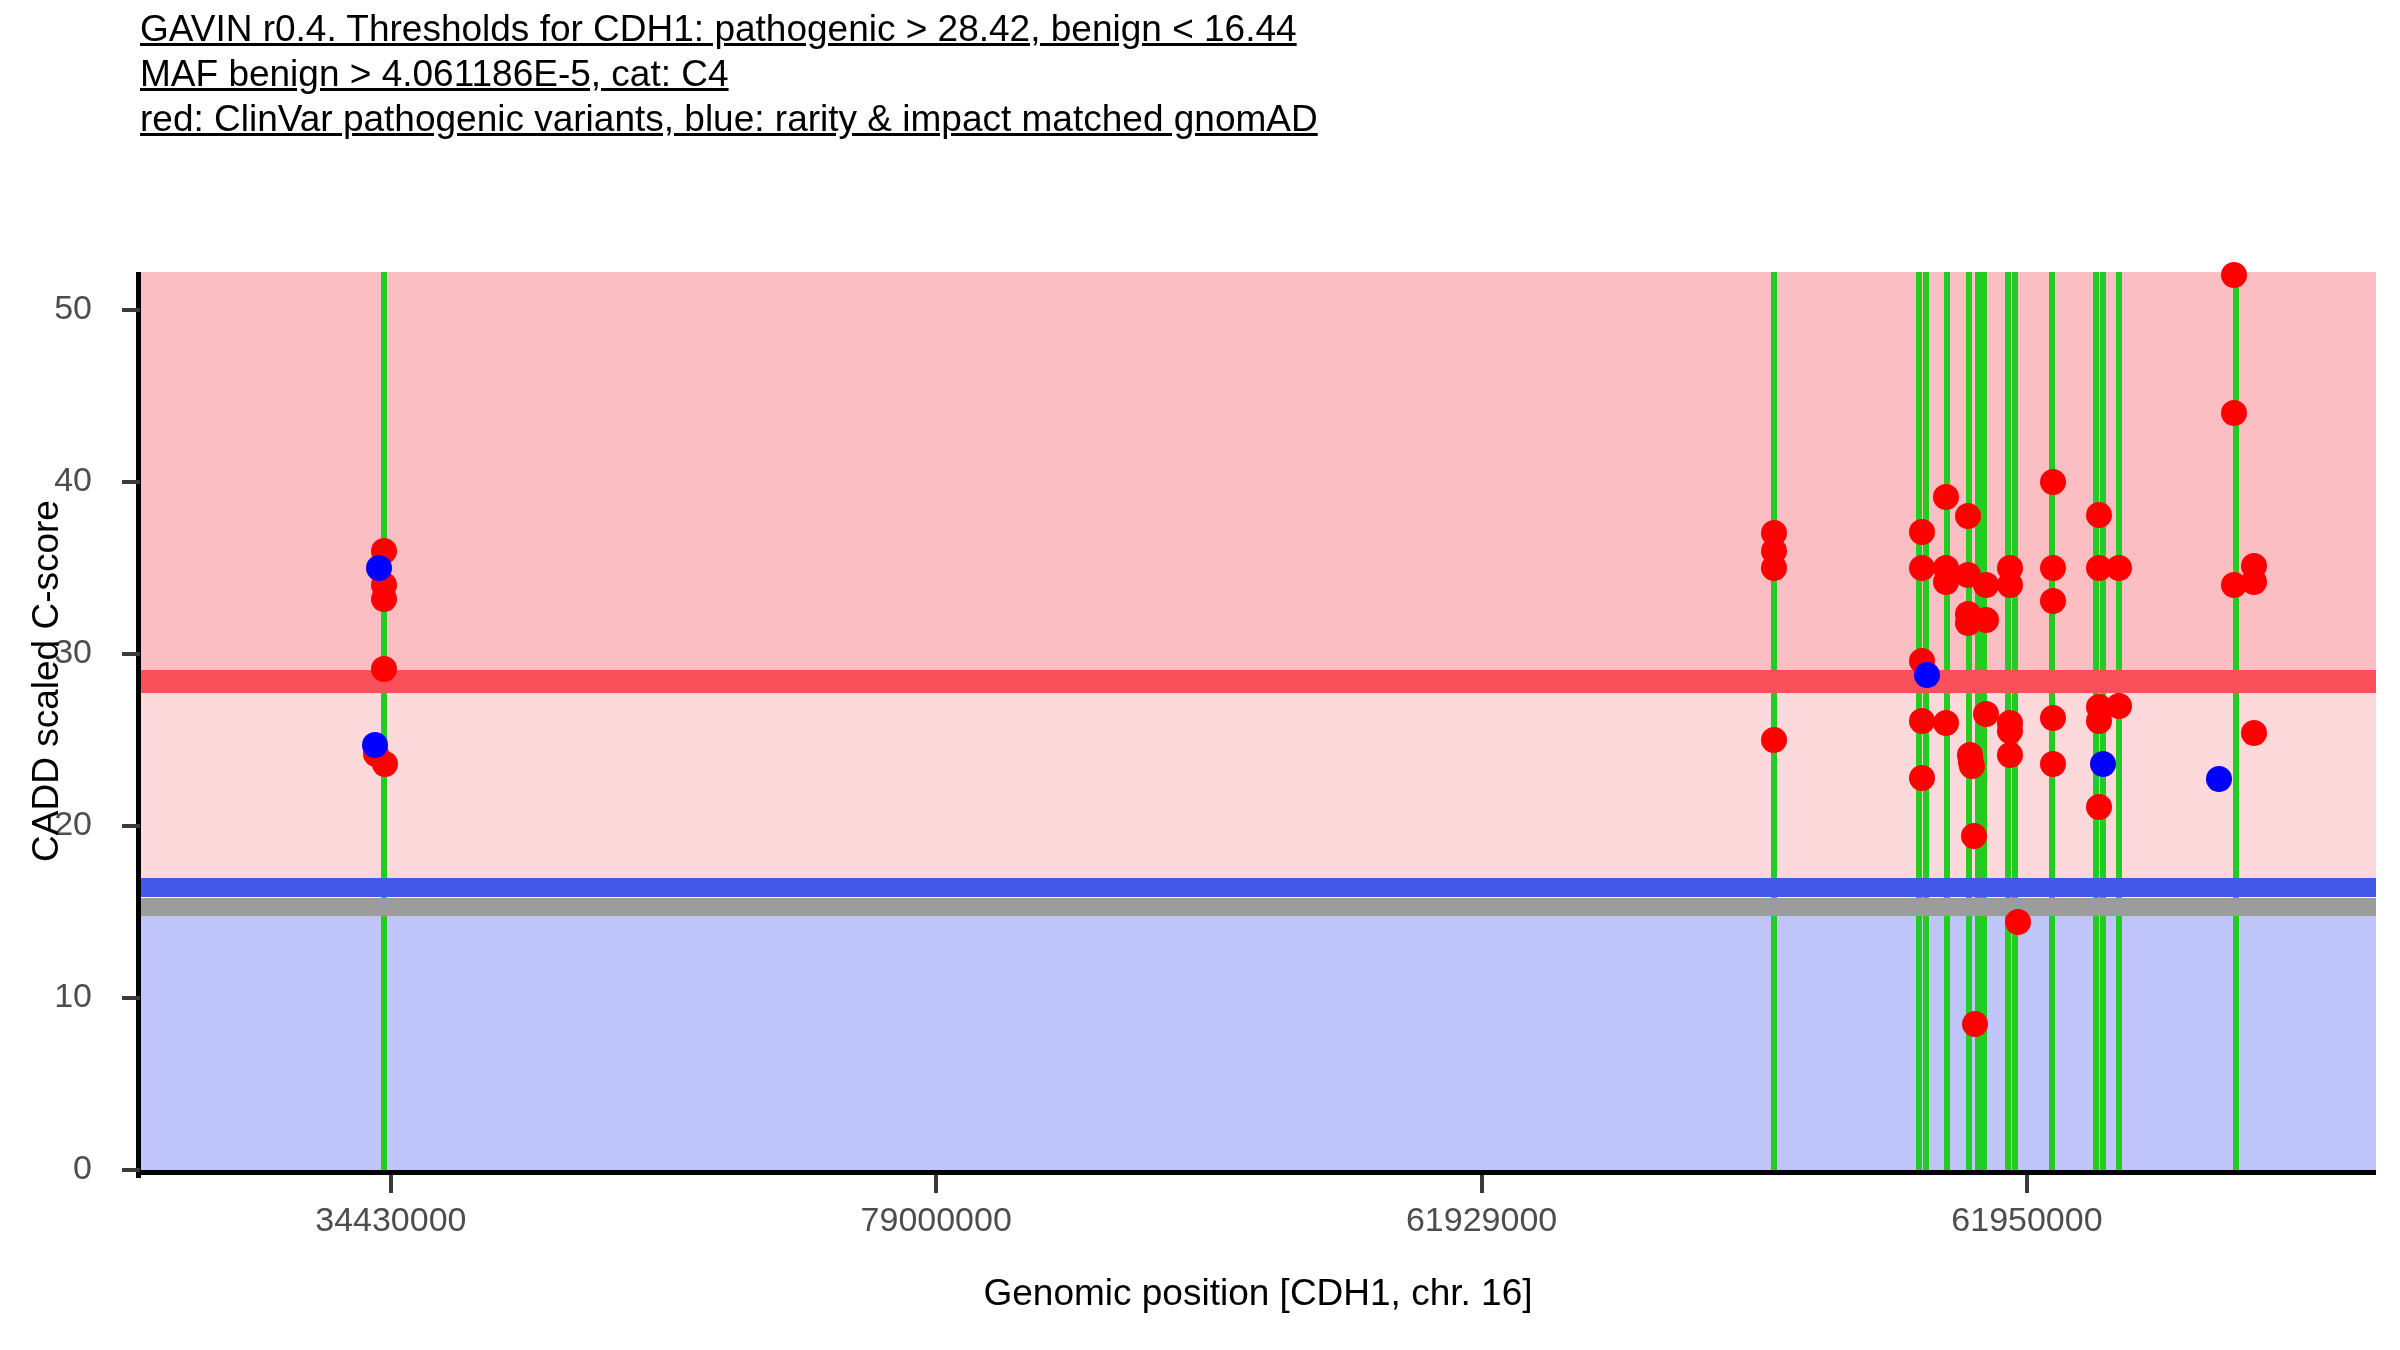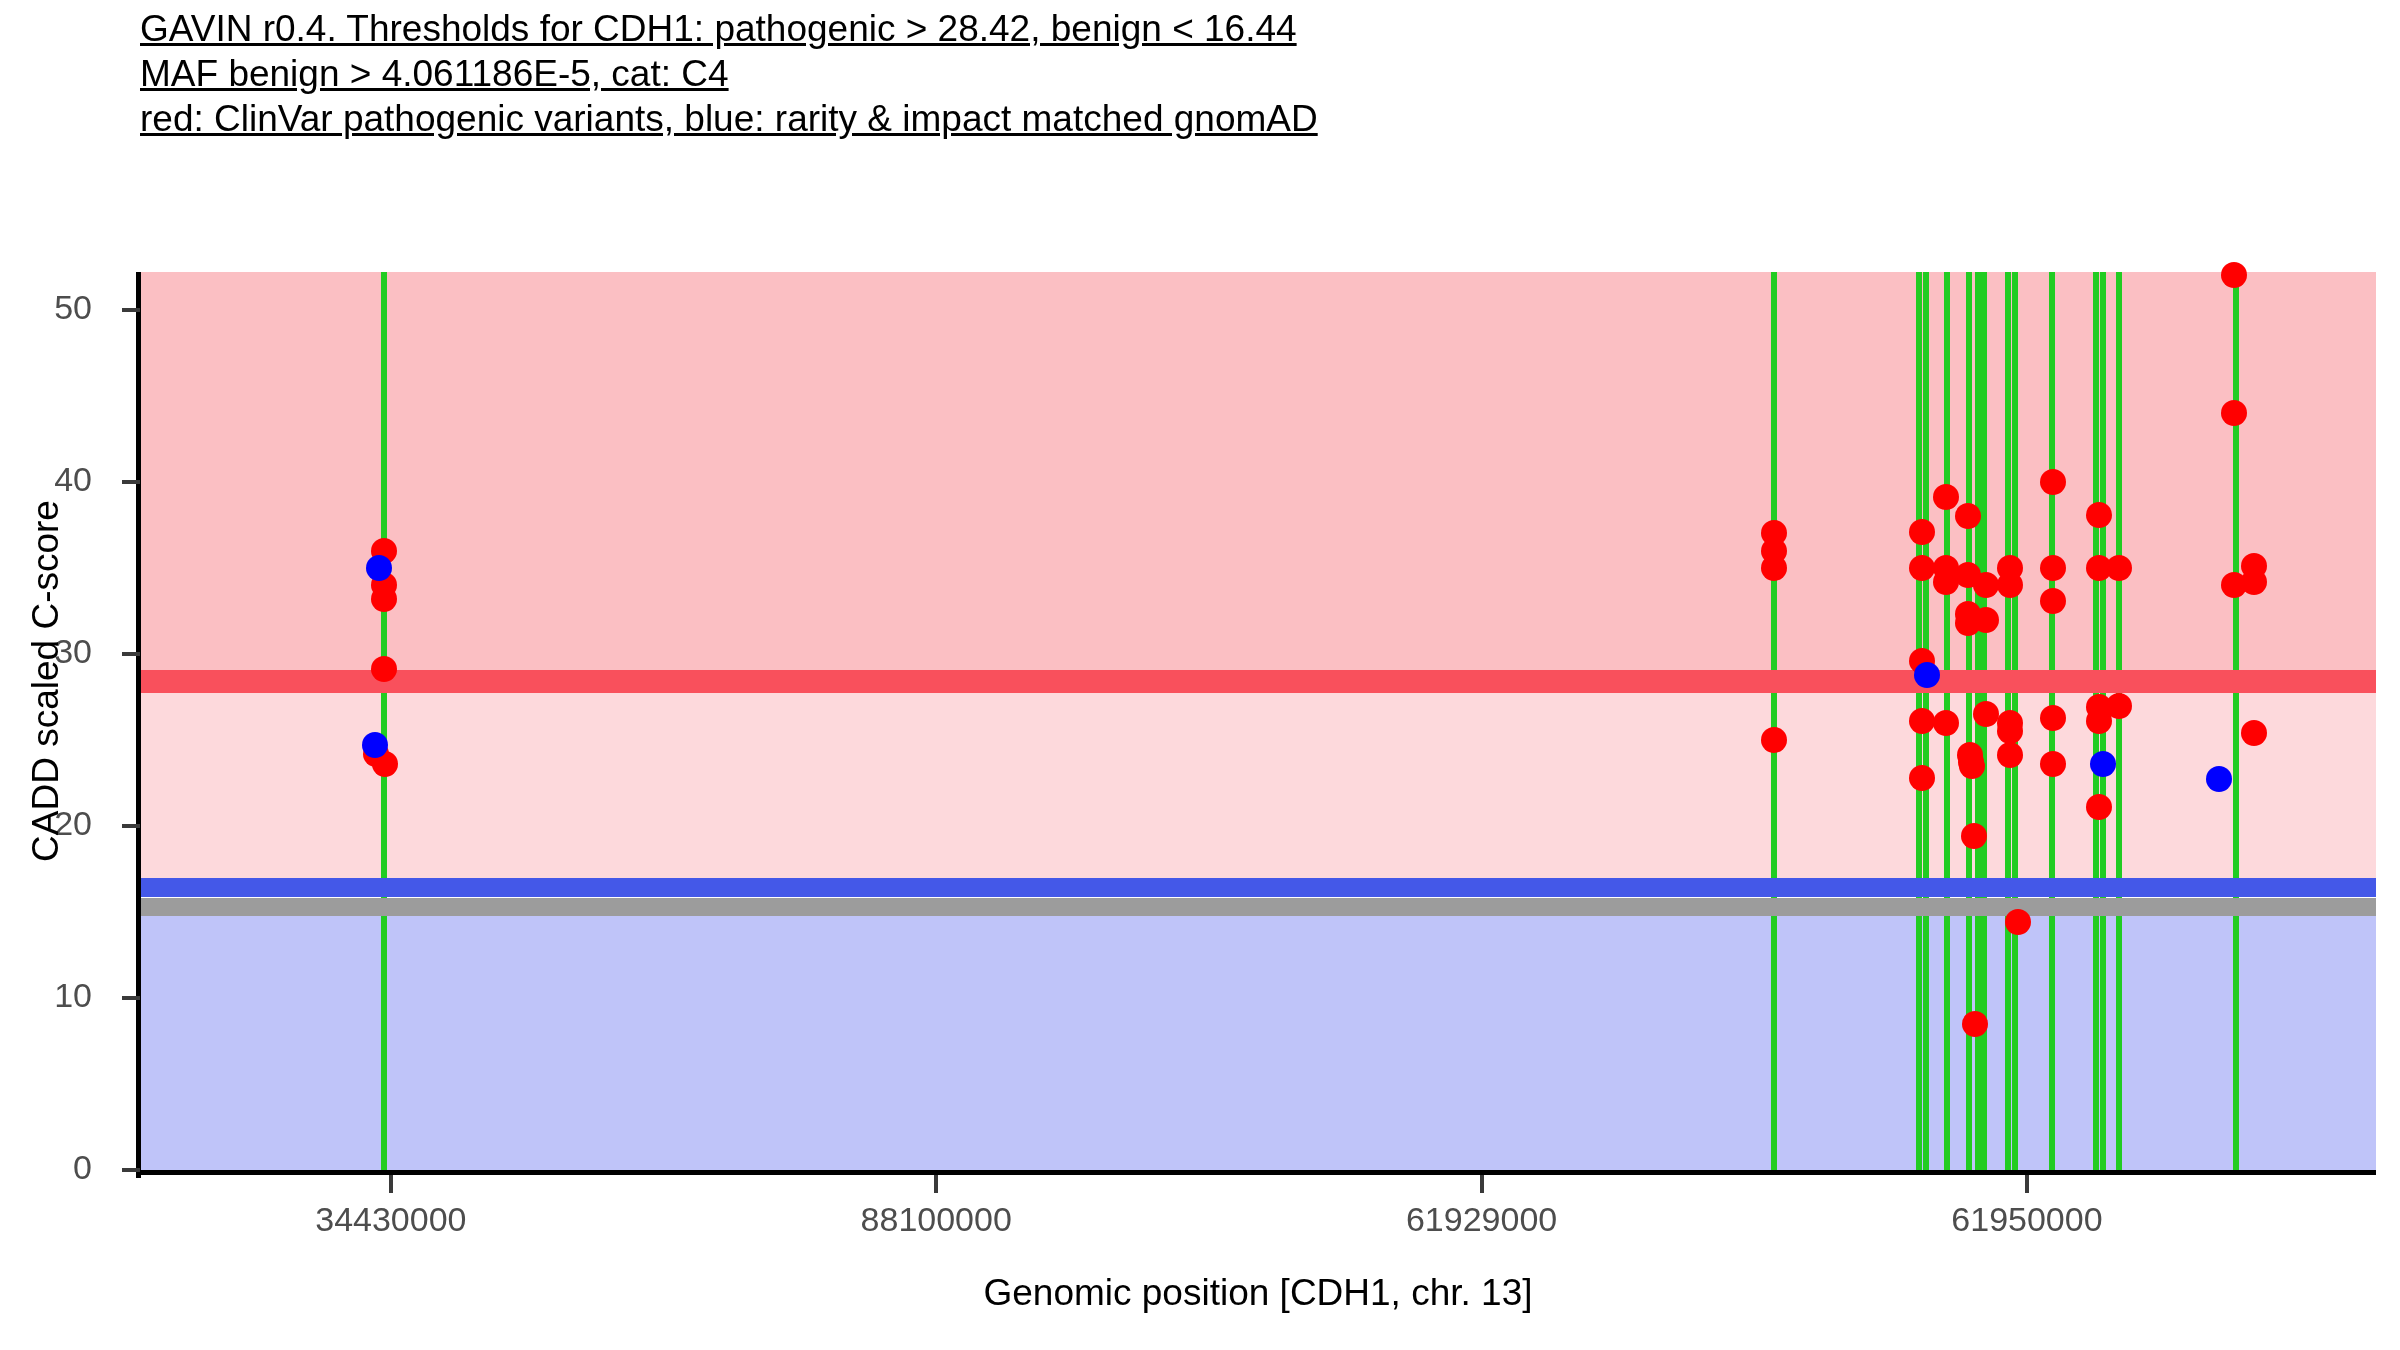--- a/index.html
+++ b/index.html
@@ -151,22 +151,22 @@
       <div class="ylab" style="top: 631.908px;">30</div>
       <div class="ytick" style="top: 479.877px;"></div>
       <div class="ylab" style="top: 459.877px;">40</div>
       <div class="ytick" style="top: 307.847px;"></div>
       <div class="ylab" style="top: 287.847px;">50</div>
     </div>
   <div id="xticks">
       <div class="xtick" style="left: 388.868px;"></div>
       <div class="xlab" style="left: 390.868px;">34430000</div>
       <div class="xtick" style="left: 934.234px;"></div>
-      <div class="xlab" style="left: 936.234px;">88100000</div>
+      <div class="xlab" style="left: 936.234px;">79000000</div>
       <div class="xtick" style="left: 1479.6px;"></div>
       <div class="xlab" style="left: 1481.6px;">61929000</div>
       <div class="xtick" style="left: 2024.97px;"></div>
       <div class="xlab" style="left: 2026.97px;">61950000</div>
     </div>
 
-  <div id="xtitle">Genomic position [CDH1, chr. 13]</div>
+  <div id="xtitle">Genomic position [CDH1, chr. 16]</div>
   <div id="ytitle">CADD scaled C-score</div>
 </div>
 
 </body></html>

